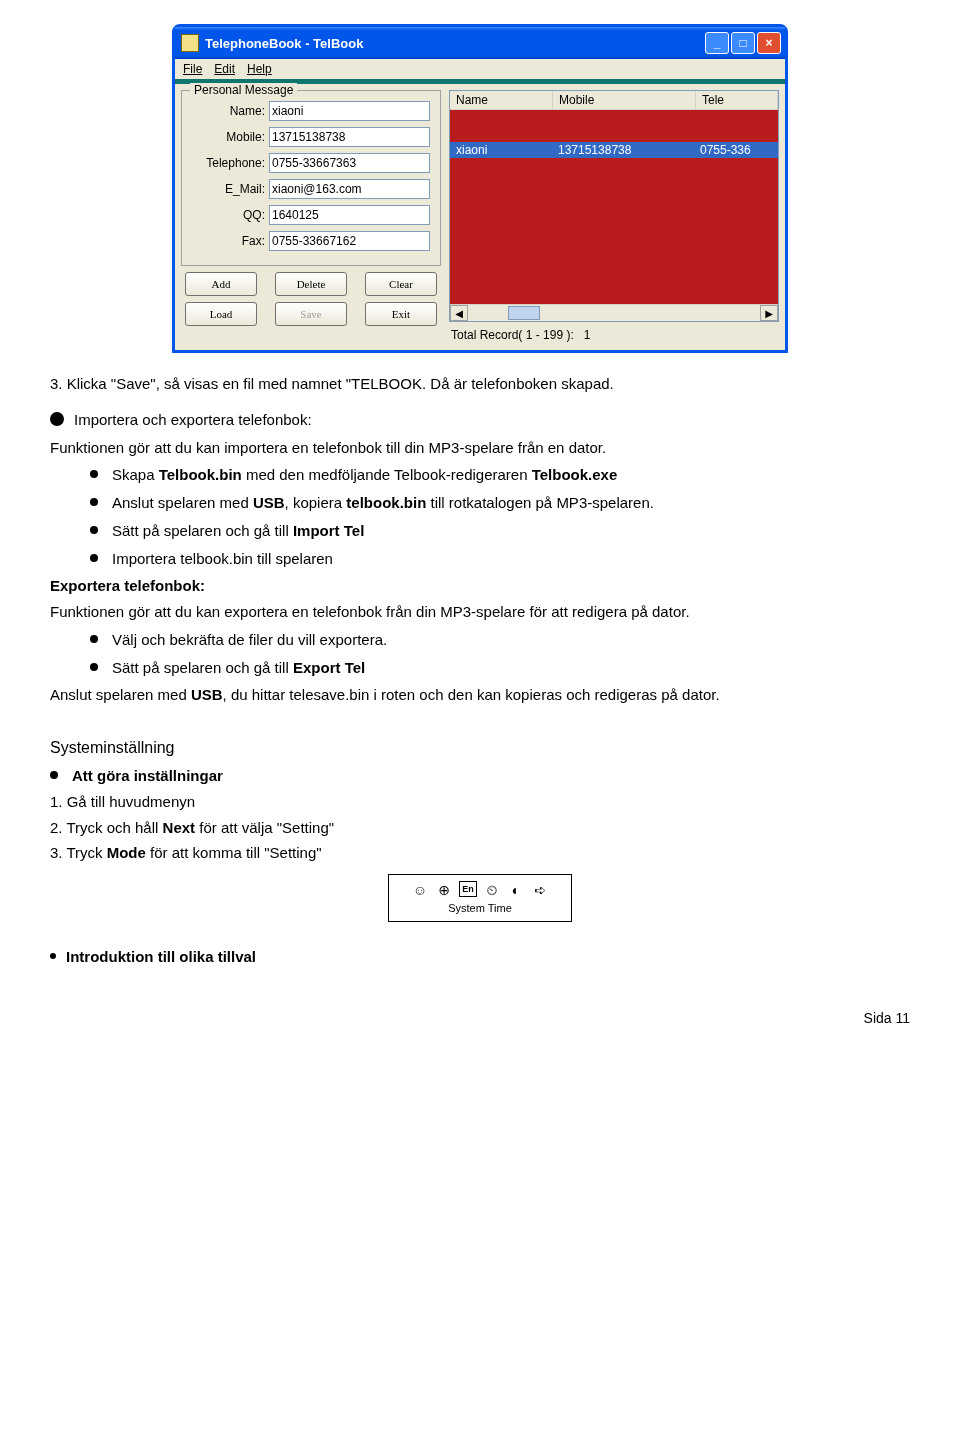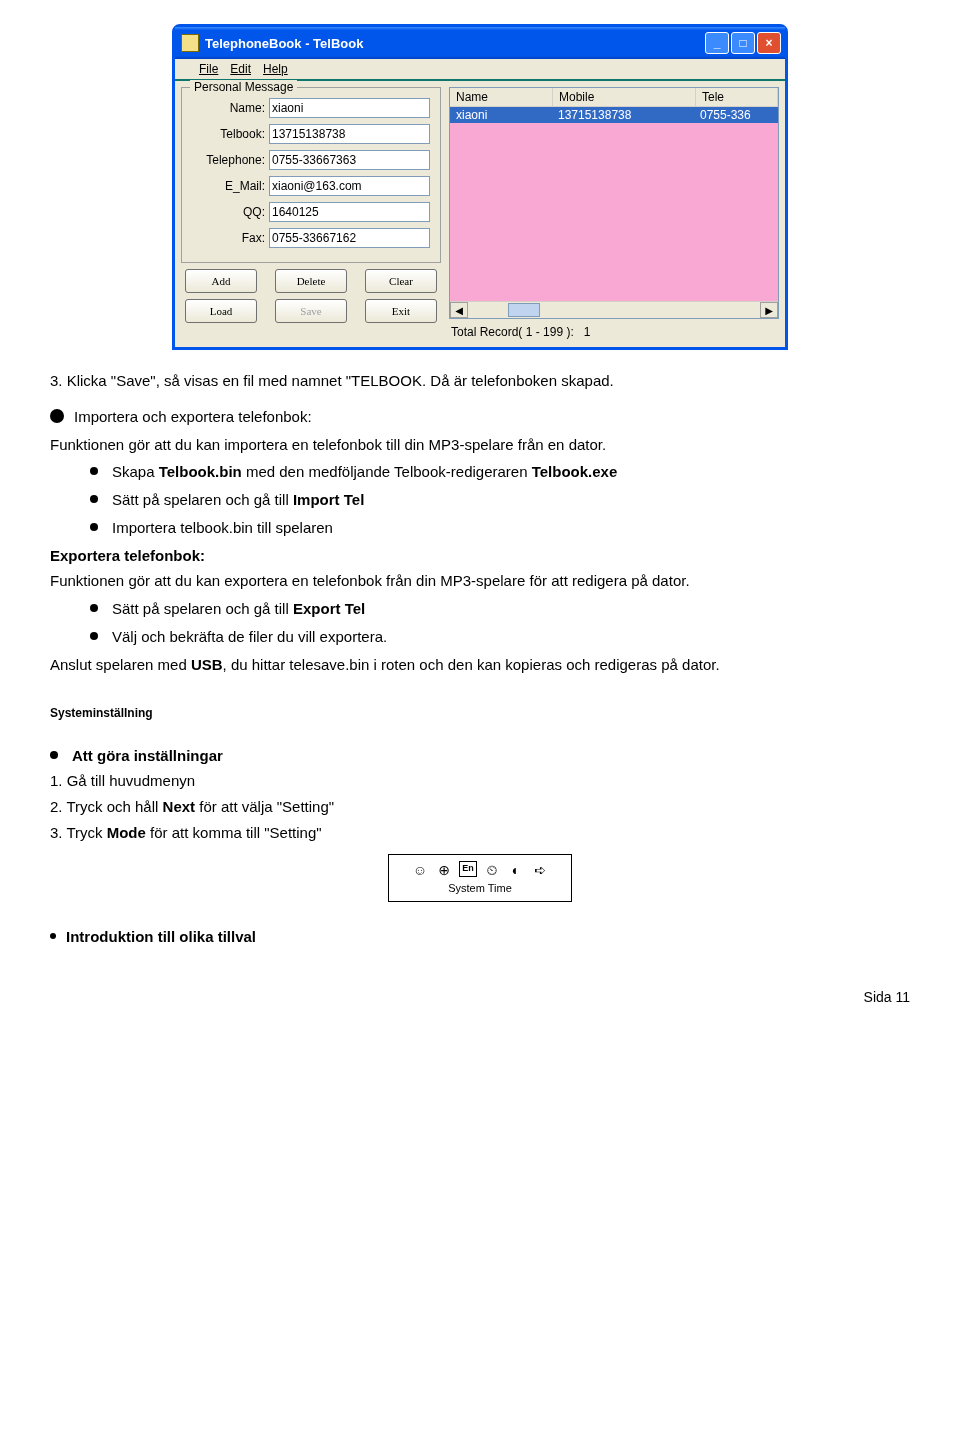--- a/index.html
+++ b/index.html
@@ -55,23 +55,23 @@
     align-items: center;
     justify-content: center;
     font-size: 12px;
     font-weight: bold;
   }
   .winbtn.min, .winbtn.max { background: #3b8bff; }
   .winbtn.close { background: #e05030; }
   .menubar {
     display: flex;
     gap: 12px;
-    padding: 3px 24px;
-    background: #ece9d8;
-    border-bottom: 2px solid #0f766e;
+    padding: 3px 8px;
+    background: #ece9d8;
+    border-bottom: 5px solid #0f766e;
   }
   .menubar span { text-decoration: underline; }
   .client {
     display: flex;
     padding: 6px;
     gap: 8px;
   }
   .left-col { width: 260px; }
   .right-col { flex: 1; }
   .groupbox {
@@ -122,24 +122,25 @@
     border-radius: 3px;
     font-size: 11px;
     font-family: Tahoma;
     display: flex;
     align-items: center;
     justify-content: center;
   }
   .xp-btn.disabled { color: #a0a0a0; }
   .listview {
     border: 1px solid #7f9db9;
-    background: #f9a8d4;
+    background: #b91c1c;
     height: 230px;
     display: flex;
     flex-direction: column;
+    gap: 32px;
   }
   .listhead {
     display: flex;
     background: #ece9d8;
     border-bottom: 1px solid #d4d0c8;
   }
   .listhead .col {
     border-right: 1px solid #d4d0c8;
     padding: 2px 6px;
     font-size: 12px;
@@ -204,24 +205,24 @@
   .small-dot {
     width: 8px; height: 8px; background: #000; border-radius: 50%;
     margin-right: 14px; margin-top: 6px; flex-shrink: 0; margin-left: 40px;
   }
   .tiny-dot {
     width: 6px; height: 6px; background: #000; border-radius: 50%;
     margin-right: 10px; margin-top: 7px; flex-shrink: 0;
   }
   .subindent { margin-left: 40px; }
   .section-title {
-    font-weight: bold;
-    font-size: 12px;
+    font-weight: normal;
+    font-size: 16px;
     margin-top: 30px;
-    margin-bottom: 22px;
+    margin-bottom: 6px;
   }
   .att-list .item {
     display: flex;
     align-items: flex-start;
     margin: 4px 0;
   }
   .justify { text-align: justify; }
   .system-time-box {
     width: 170px;
     border: 1px solid #000;
@@ -270,21 +271,21 @@
     </div>
     <div class="client">
       <div class="left-col">
         <div class="groupbox">
           <div class="caption">Personal Message</div>
           <div class="form-row">
             <label>Name:</label>
             <input value="xiaoni" style="">
           </div>
           <div class="form-row">
-            <label>Telbook:</label>
+            <label>Mobile:</label>
             <input value="13715138738" style="">
           </div>
           <div class="form-row">
             <label>Telephone:</label>
             <input value="0755-33667363" style="">
           </div>
           <div class="form-row">
             <label>E_Mail:</label>
             <input value="xiaoni@163.com" style="">
           </div>
@@ -350,39 +351,45 @@
 
     <div class="bullet-line">
         <div class="small-dot"></div>
       <div>
         <span>Skapa </span><b>Telbook.bin</b><span> med den medföljande Telbook-redigeraren </span><b>Telbook.exe</b>
       </div>
     </div>
     <div class="bullet-line">
         <div class="small-dot"></div>
       <div>
+        <span>Anslut spelaren med </span><b>USB</b><span>, kopiera </span><b>telbook.bin</b><span> till rotkatalogen på MP3-spelaren.</span>
+      </div>
+    </div>
+    <div class="bullet-line">
+        <div class="small-dot"></div>
+      <div>
         <span>Sätt på spelaren och gå till </span><b>Import Tel</b>
       </div>
     </div>
     <div class="bullet-line">
         <div class="small-dot"></div>
       <div>Importera telbook.bin till spelaren</div>
     </div>
 
     <p><b>Exportera telefonbok:</b></p>
     <p class="subindent">Funktionen gör att du kan exportera en telefonbok från din MP3-spelare för att redigera på dator.</p>
     <div class="bullet-line">
         <div class="small-dot"></div>
+      <div>Välj och bekräfta de filer du vill exportera.</div>
+    </div>
+    <div class="bullet-line">
+        <div class="small-dot"></div>
       <div>
         <span>Sätt på spelaren och gå till </span><b>Export Tel</b>
       </div>
-    </div>
-    <div class="bullet-line">
-        <div class="small-dot"></div>
-      <div>Välj och bekräfta de filer du vill exportera.</div>
     </div>
     <p>
       <span>Anslut spelaren med </span><b>USB</b><span>, du hittar telesave.bin i roten och den kan kopieras och redigeras på dator.</span>
     </p>
 
     <div class="section-title">Systeminställning</div>
     <div class="att-list">
       <div class="item">
         <div class="small-dot" style="margin-left:0"></div>
         <div><b>Att göra inställningar</b></div>

